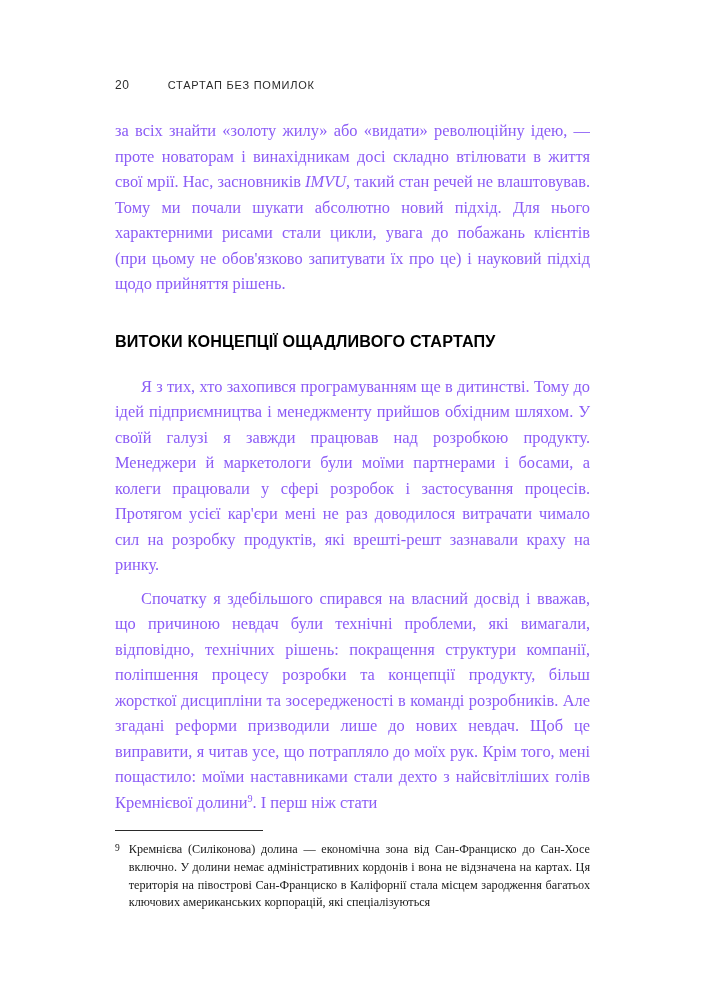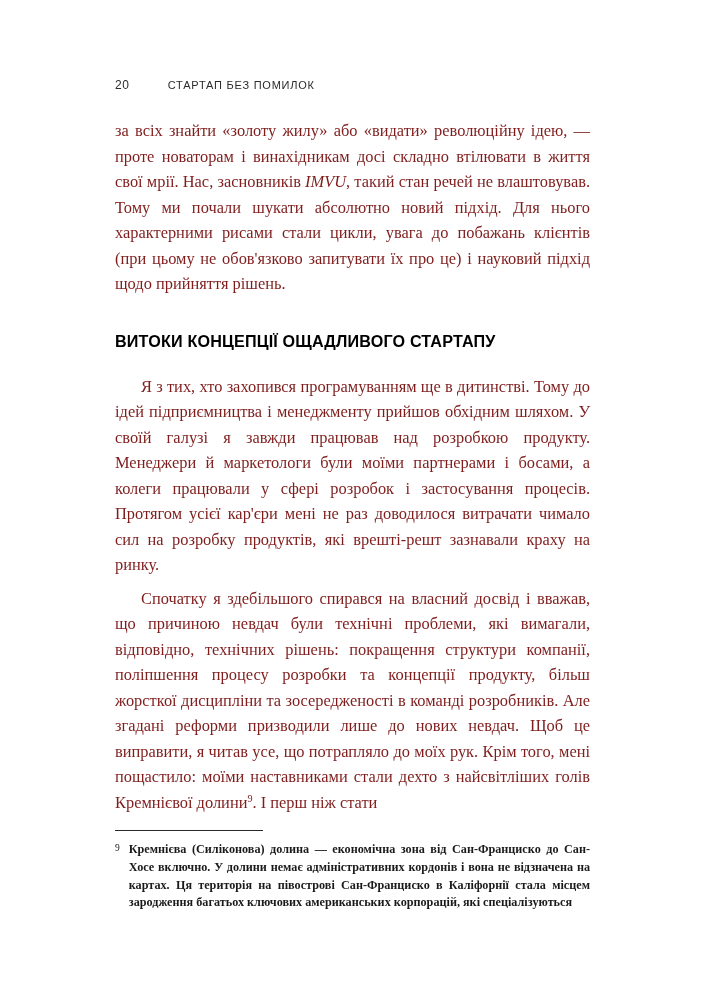--- a/index.html
+++ b/index.html
@@ -52,21 +52,21 @@
     left: 115px;
     width: 475px;
   }
   p.body {
     margin: 0;
     font-size: 16.4px;
     line-height: 1.555;
     text-align: justify;
     text-justify: inter-word;
     hyphens: manual;
-    color: #7f1d1d;
+    color: #8b5cf6;
   }
   p.body.indent {
     text-indent: 26px;
   }
   p.body + p.body {
     margin-top: 8px;
   }
   .section-heading {
     margin: 34px 0 22px 0;
     font-family: "Liberation Sans", sans-serif;
@@ -106,21 +106,20 @@
     text-align: justify;
     color: #1a1a1a;
   }
   .footnote-num {
     flex: 0 0 auto;
     font-size: 9.5px;
     padding-top: 1px;
   }
   .footnote-text {
     flex: 1 1 auto;
-    font-weight: bold;
   }
 </style>
 </head>
 <body>
 
 <div class="page">
 
   <div class="running-head">
     <span class="folio">20</span>
     <span class="head-title">СТАРТАП БЕЗ ПОМИЛОК</span>

